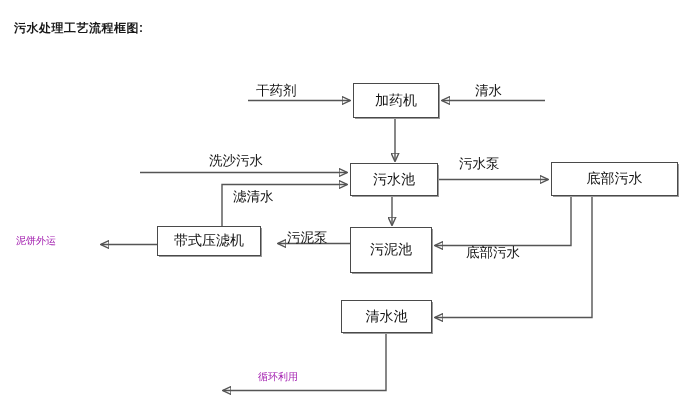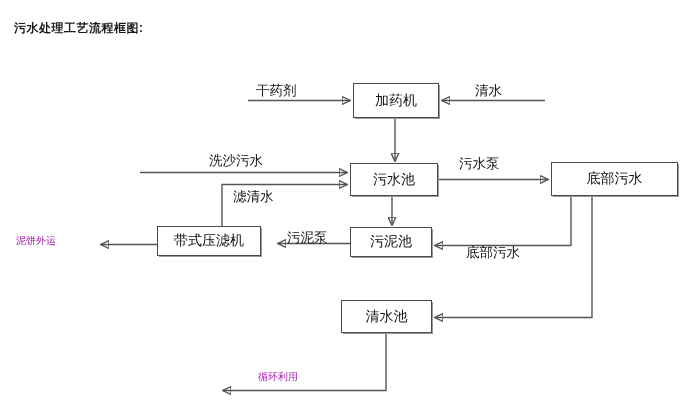--- a/index.html
+++ b/index.html
@@ -117,21 +117,21 @@
   </div>
 
   <div class="node" style="left:551px; top:162px; width:127px; height:34px;">
     <span>底部污水</span>
   </div>
 
   <div class="node" style="left:157px; top:226px; width:104px; height:30px;">
     <span>带式压滤机</span>
   </div>
 
-  <div class="node" style="left:350px; top:227px; width:82px; height:30px;">
+  <div class="node" style="left:350px; top:227px; width:82px; height:46px;">
     <span>污泥池</span>
   </div>
 
   <div class="node" style="left:341px; top:300px; width:91px; height:33px;">
     <span>清水池</span>
   </div>
 
   <div class="edge-label" style="left:256px; top:82px;">干药剂</div>
 
   <div class="edge-label" style="left:475px; top:82px;">清水</div>

